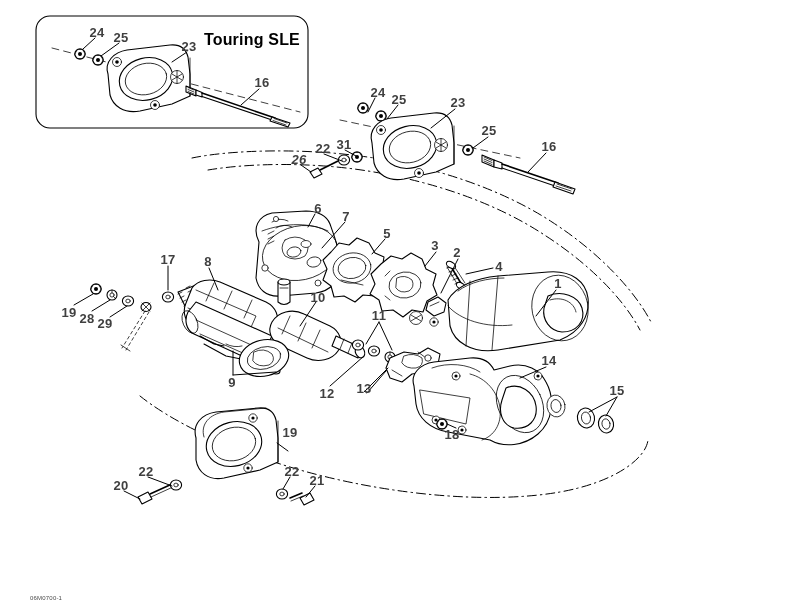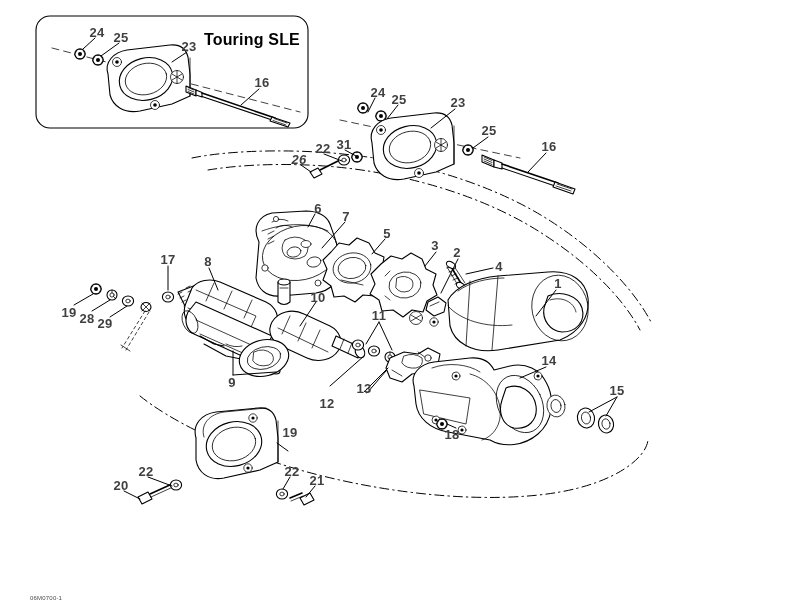--- a/index.html
+++ b/index.html
@@ -415,21 +415,21 @@
   <div class="callout" style="left:499px; top:266px;">4</div>
   <div class="callout" style="left:558px; top:283px;">1</div>
   <div class="callout" style="left:168px; top:259px;">17</div>
   <div class="callout" style="left:208px; top:261px;">8</div>
   <div class="callout" style="left:69px;  top:312px;">19</div>
   <div class="callout" style="left:87px;  top:318px;">28</div>
   <div class="callout" style="left:105px; top:323px;">29</div>
   <div class="callout" style="left:318px; top:297px;">10</div>
   <div class="callout" style="left:379px; top:315px;">11</div>
   <div class="callout" style="left:232px; top:382px;">9</div>
-  <div class="callout" style="left:327px; top:393px;margin-top:10px;">12</div>
+  <div class="callout" style="left:327px; top:393px;">12</div>
   <div class="callout" style="left:364px; top:388px;text-align:right;">13</div>
   <div class="callout" style="left:549px; top:360px;">14</div>
   <div class="callout" style="left:617px; top:390px;">15</div>
   <div class="callout" style="left:452px; top:434px;">18</div>
   <div class="callout" style="left:290px; top:432px;">19</div>
   <div class="callout" style="left:146px; top:471px;">22</div>
   <div class="callout" style="left:121px; top:485px;">20</div>
   <div class="callout" style="left:292px; top:471px;">22</div>
   <div class="callout" style="left:317px; top:480px;">21</div>
 

